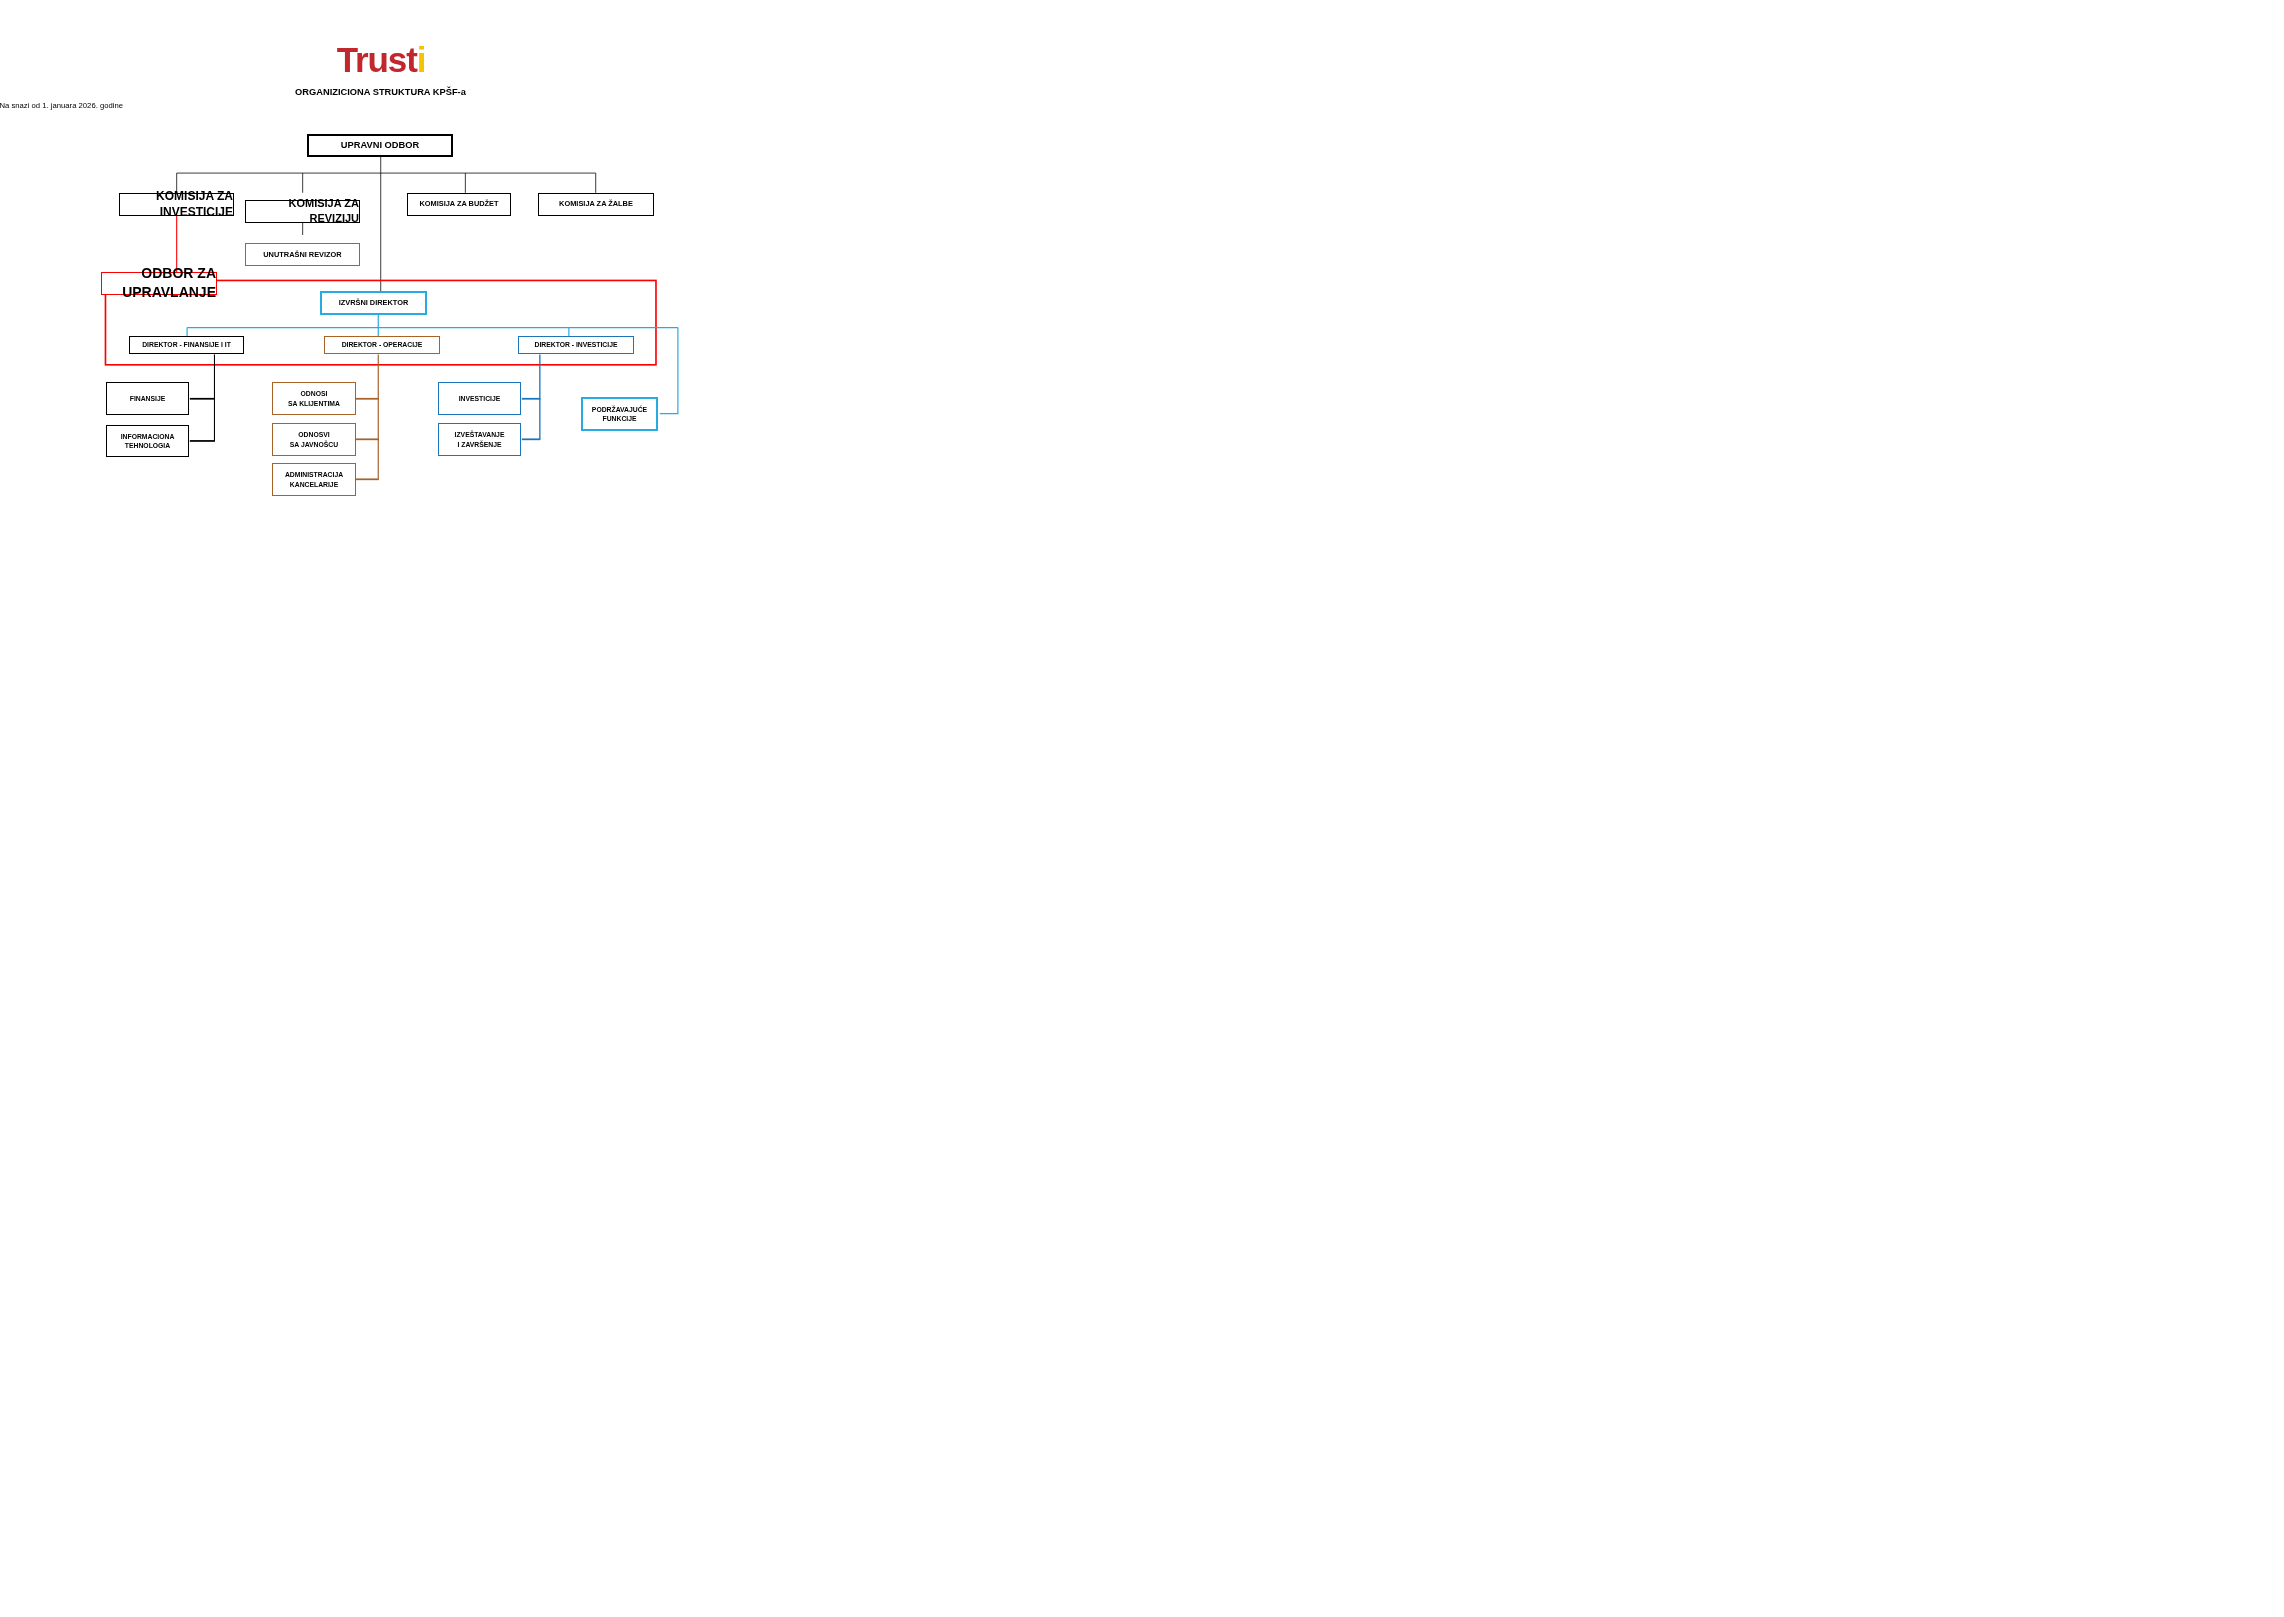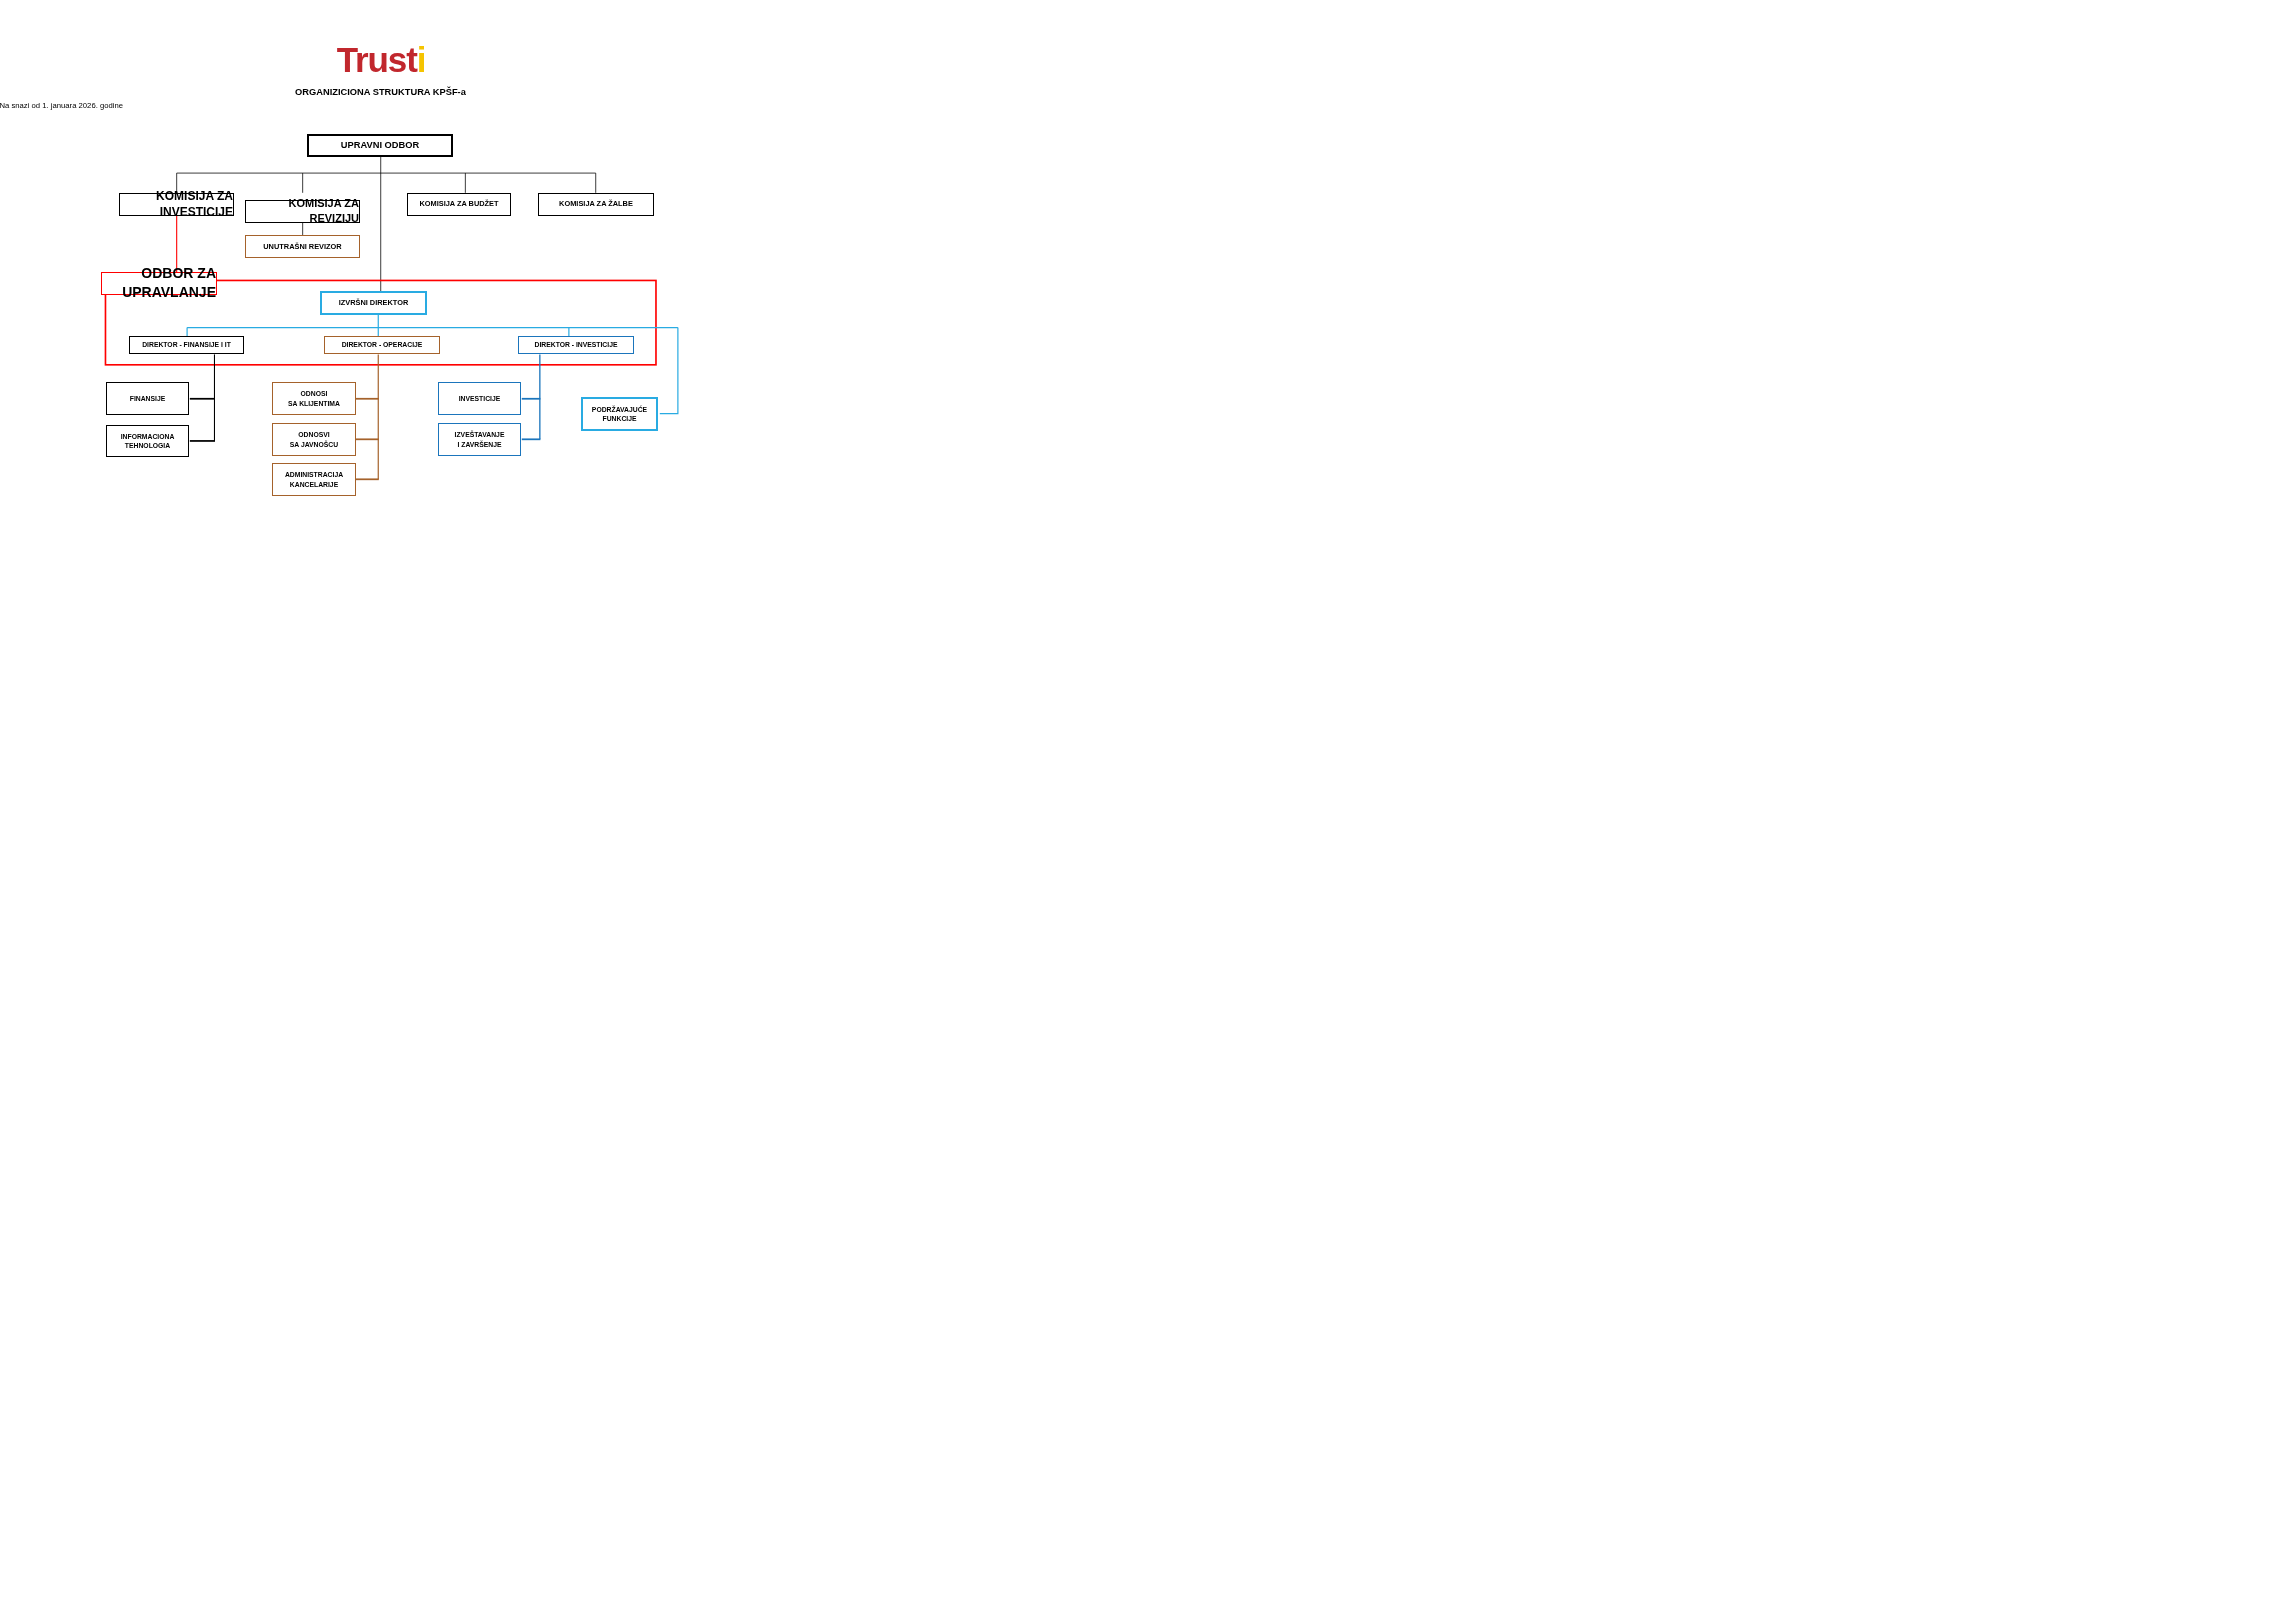--- a/index.html
+++ b/index.html
@@ -46,21 +46,21 @@
   .b-brown{border:1.9px solid var(--brown);}
   .b-red{border:1.6px solid var(--red);}
   .b-cyan{border:2.2px solid var(--cyan);}
   .b-blue{border:1.9px solid var(--blue);}
 
   .n-upravni{left:307px;top:134px;width:146px;height:22.5px;font-size:9.3px;border-width:2.2px;}
   .n-kom-inv{left:119px;top:193px;width:115px;height:22.5px;font-size:12px;}
   .n-kom-rev{left:245px;top:193px;width:115px;height:22.5px;font-size:11px;margin-top:7px;}
   .n-kom-bud{left:407px;top:193px;width:104px;height:22.5px;font-size:7.4px;}
   .n-kom-zal{left:538px;top:193px;width:116px;height:22.5px;font-size:7.4px;}
-  .n-unutrasni{left:245px;top:235px;width:115px;height:23px;font-size:7.4px;}
+  .n-unutrasni{left:245px;top:243px;width:115px;height:23px;font-size:7.4px;}
   .n-odbor{left:101px;top:272px;width:116px;height:22.5px;font-size:14px;}
   .n-izvrsni{left:320px;top:291px;width:107px;height:23.6px;font-size:7.4px;}
   .n-dir-fin{left:129px;top:336px;width:115px;height:18px;font-size:6.8px;}
   .n-dir-oper{left:324px;top:336px;width:116px;height:18px;font-size:6.8px;}
   .n-dir-inv{left:518px;top:336px;width:116px;height:18px;font-size:6.8px;}
   .n-finansije{left:106px;top:382px;width:83px;height:33px;font-size:6.8px;}
   .n-informaciona{left:106px;top:425px;width:83px;height:32px;font-size:6.8px;}
   .n-odnosi1{left:272px;top:382px;width:84px;height:33px;font-size:6.8px;}
   .n-odnosi2{left:272px;top:423px;width:84px;height:33px;font-size:6.8px;}
   .n-admin{left:272px;top:463px;width:84px;height:33px;font-size:6.8px;}

